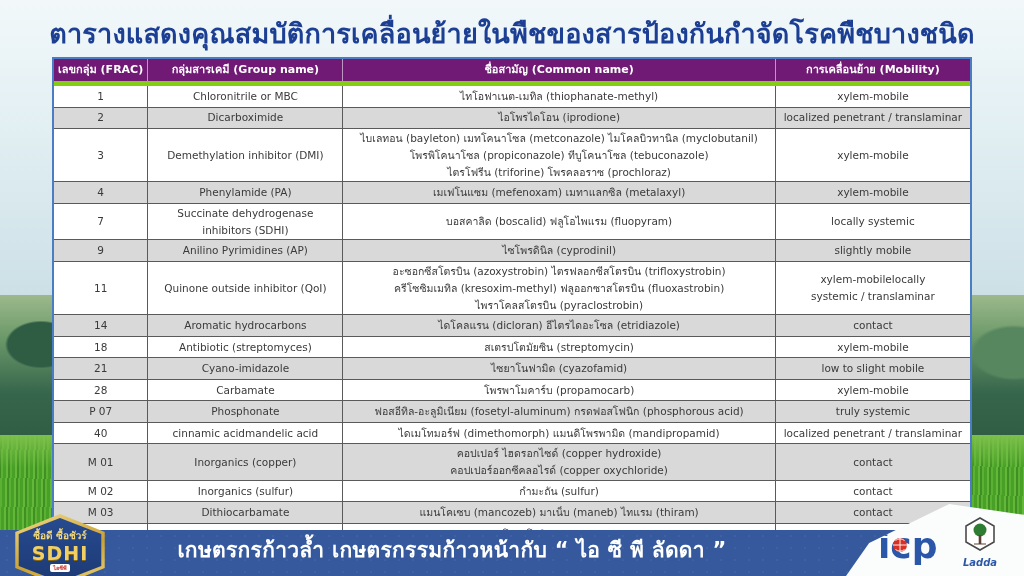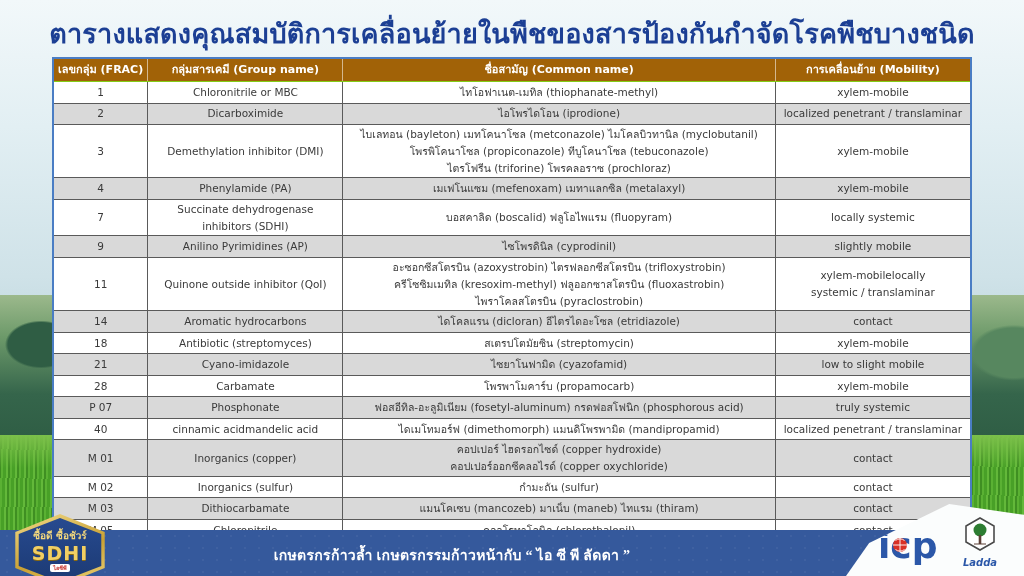--- a/index.html
+++ b/index.html
@@ -40,32 +40,32 @@
   .t-cell{
     display:flex;flex-direction:column;justify-content:center;align-items:center;
     text-align:center;padding:1px 4px;box-sizing:border-box;
     border-right:1px solid #5a5a5a;line-height:1.6;
   }
   .t-cell:last-child{border-right:none;}
   .c-frac{flex:0 0 10.3%;}
   .c-group{flex:0 0 21.3%;}
   .c-common{flex:0 0 47.2%;}
   .c-mobility{flex:1 1 auto;}
-  .t-header{background:#a16207;color:#fff;font-weight:bold;font-size:11px;min-height:22px;border-bottom:1px solid #84cc16;}
+  .t-header{background:#701a75;color:#fff;font-weight:bold;font-size:11px;min-height:22px;border-bottom:5px solid #84cc16;}
   .t-header .t-cell{border-right:1px solid rgba(255,255,255,.55);line-height:1.3;}
   .t-header .t-cell:last-child{border-right:none;}
   
   .footer-bar{
     position:absolute;left:0;right:0;bottom:0;height:46px;background:#35599c;
     background-image:radial-gradient(rgba(255,255,255,.05) 1px, transparent 1.5px);
     background-size:14px 12px;
   }
   .footer-slogan{
     position:absolute;left:0;right:120px;bottom:10px;text-align:center;
-    color:#fff;font-size:14px;font-weight:bold;letter-spacing:.3px;font-family:Liberation Serif, serif;
+    color:#fff;font-size:21px;font-weight:bold;letter-spacing:.3px;
   }
   
   .sure-badge{position:absolute;left:8px;bottom:-10px;width:104px;height:72px;}
   .hex{clip-path:polygon(50% 0%,93% 25%,93% 75%,50% 100%,7% 75%,7% 25%);}
   .sure-outer{position:absolute;inset:0;background:linear-gradient(160deg,#f3dd8e,#caa133 55%,#f0d87f);}
   .sure-inner{
     position:absolute;inset:4px;background:linear-gradient(180deg,#274a8f,#1c3a74);
     display:flex;flex-direction:column;align-items:center;justify-content:center;gap:1px;
   }
   .sure-top{font-size:10px;color:#f2d77c;font-weight:bold;white-space:nowrap;}

